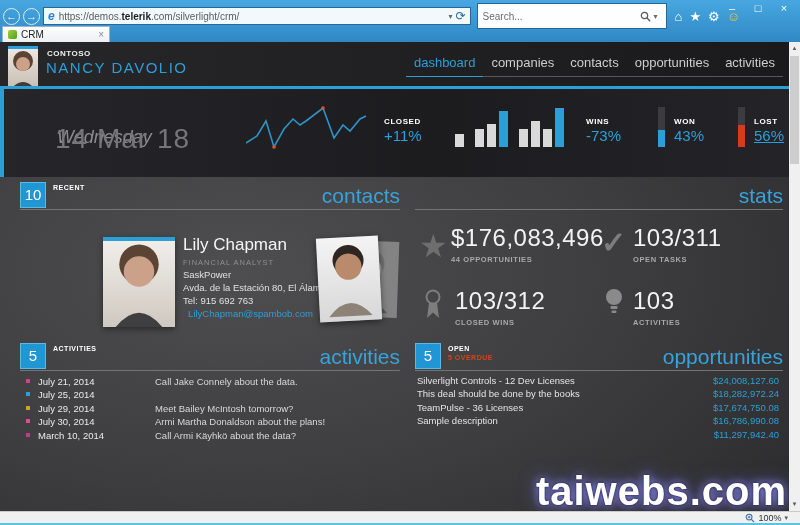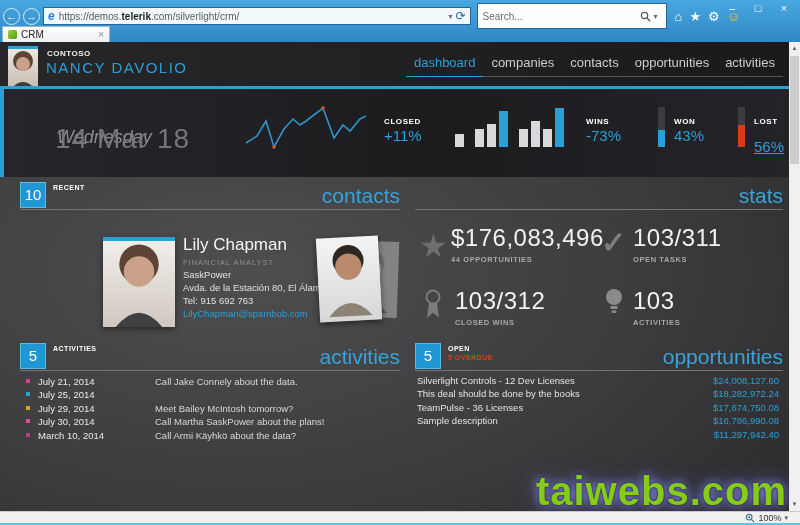--- a/index.html
+++ b/index.html
@@ -65,40 +65,40 @@
   .badgesub{position:absolute;left:33px;top:11px;font-size:7px;font-weight:bold;color:#d7431b;letter-spacing:.5px;}
   .sectitle{position:absolute;right:0;top:2px;font-size:21px;color:#38a3da;font-weight:300;}
 
   
   .cphoto{position:absolute;left:83px;top:60px;width:72px;height:90px;background:linear-gradient(#f1eeea,#cfc8bf);border-top:4px solid #2b9fd8;box-shadow:0 2px 6px rgba(0,0,0,.45);overflow:hidden;}
   .cinfo{position:absolute;left:163px;top:58px;width:135px;}
   .cname{font-size:17px;color:#f5f5f5;font-weight:300;white-space:nowrap;}
   .crole{font-size:7.5px;color:#8f8f8f;letter-spacing:1px;margin-top:3px;}
   .cline{font-size:9.5px;color:#e0e0e0;margin-top:2px;white-space:nowrap;}
   .cfirst{}
-  .cemail{font-size:9.5px;color:#2b9fd8;margin-top:2px;white-space:nowrap;cursor:default;}
+  .cemail{font-size:9.5px;color:#2b9fd8;margin-top:2px;white-space:nowrap;cursor:default;text-align:center;}
   .cstack{position:absolute;left:296px;top:60px;width:84px;height:90px;}
   .stackback{position:absolute;right:2px;top:4px;width:56px;height:76px;background:#939393;transform:rotate(2deg);opacity:.8;overflow:hidden;}
   .stackfront{position:absolute;left:2px;top:0;width:62px;height:84px;background:linear-gradient(#f4f4f4,#d7d7d7);transform:rotate(-3deg);box-shadow:0 2px 6px rgba(0,0,0,.5);overflow:hidden;}
 
   
   .stat{position:absolute;}
   .staticon{position:absolute;color:#6e6e6e;}
   .statvalue{font-size:24px;color:#f2f2f2;font-weight:300;letter-spacing:.5px;}
   .statlabel{font-size:7.5px;font-weight:bold;color:#a8a8a8;letter-spacing:.6px;margin-top:3px;}
 
   
   .listrow{position:absolute;left:0;right:0;height:13.4px;font-size:9.5px;}
   .abullet{position:absolute;left:6px;top:3px;width:4px;height:4px;}
   .adate{position:absolute;left:18px;top:0;color:#eaeaea;}
   .atext{position:absolute;left:135px;top:0;color:#d8d8d8;}
   .oname{position:absolute;left:2px;top:0;color:#e3e3e3;}
   .oamount{position:absolute;right:4px;top:0;color:#2b9fd8;}
 
-  .watermark{position:absolute;right:2px;bottom:-3px;font-size:40px;font-weight:bold;color:#84cc16;letter-spacing:1px;
+  .watermark{position:absolute;right:2px;bottom:-3px;font-size:40px;font-weight:bold;color:#ffffff;letter-spacing:1px;
     text-shadow:0 0 3px #15153d,0 0 9px rgba(150,150,255,.95),0 0 18px rgba(110,110,230,.8);margin-left:33px;}
 
   
   .scrollbar{position:absolute;top:42px;right:0;width:11px;height:469px;background:#f0f0f0;}
   .sarrow{position:absolute;left:0;right:0;height:13px;color:#5a5a5a;font-size:6px;text-align:center;line-height:13px;}
   .sarrow.up{top:0;} .sarrow.down{bottom:0;}
   .sthumb{position:absolute;left:1px;right:1px;top:14px;height:108px;background:#cdcdcd;}
   .statusbar{position:absolute;left:0;right:0;bottom:2px;height:12px;background:#f0f0f0;border-top:1px solid #c9c9c9;}
   .zoomctl{position:absolute;right:12px;top:0;height:12px;display:flex;align-items:center;gap:3px;font-size:9px;color:#333;}
   .bottomline{position:absolute;left:0;right:0;bottom:0;height:2px;background:#58c4e9;}
@@ -202,21 +202,21 @@
       <div class="vgauge" style="left:658px;">
         <div class="vfill" style="height: 43%; background: rgb(43, 159, 216);"></div>
       </div>
       <div class="kpilabel" style="left:674px;top:28px;">WON</div>
       <div class="kpivalue" style="left:674px;top:38px;">43%</div>
 
       <div class="vgauge" style="left:738px;">
         <div class="vfill" style="height: 56%; background: rgb(217, 58, 26);"></div>
       </div>
       <div class="kpilabel" style="left:754px;top:28px;">LOST</div>
-      <div class="kpivalue" style="left:754px;top:49px;text-decoration:underline;">56%</div>
+      <div class="kpivalue" style="left:754px;top:38px;text-decoration:underline;">56%</div>
     </div>
 
     <div class="main">
 
       <div class="col col-left">
         <div class="sechead sh1">
           <div class="badge">10</div>
           <div class="badgelabel">RECENT</div>
           <div class="sectitle">contacts</div>
         </div>
@@ -269,21 +269,21 @@
           <span class="adate">July 25, 2014</span>
         </div>
         <div class="listrow" style="top:225.8px;">
           <span class="abullet" style="background: rgb(207, 163, 42);"></span>
           <span class="adate">July 29, 2014</span>
           <span class="atext">Meet Bailey McIntosh tomorrow?</span>
         </div>
         <div class="listrow" style="top:239.2px;">
           <span class="abullet" style="background: rgb(224, 74, 154);"></span>
           <span class="adate">July 30, 2014</span>
-          <span class="atext">Call Martha SaskPower about the plans!</span>
+          <span class="atext">Armi Martha Donaldson about the plans!</span>
         </div>
         <div class="listrow" style="top:252.6px;">
           <span class="abullet" style="background: rgb(193, 58, 140);"></span>
           <span class="adate">March 10, 2014</span>
           <span class="atext">Call Armi Käyhkö about the data?</span>
         </div>
       </div>
 
       <div class="col col-right">
         <div class="sechead sh1">

